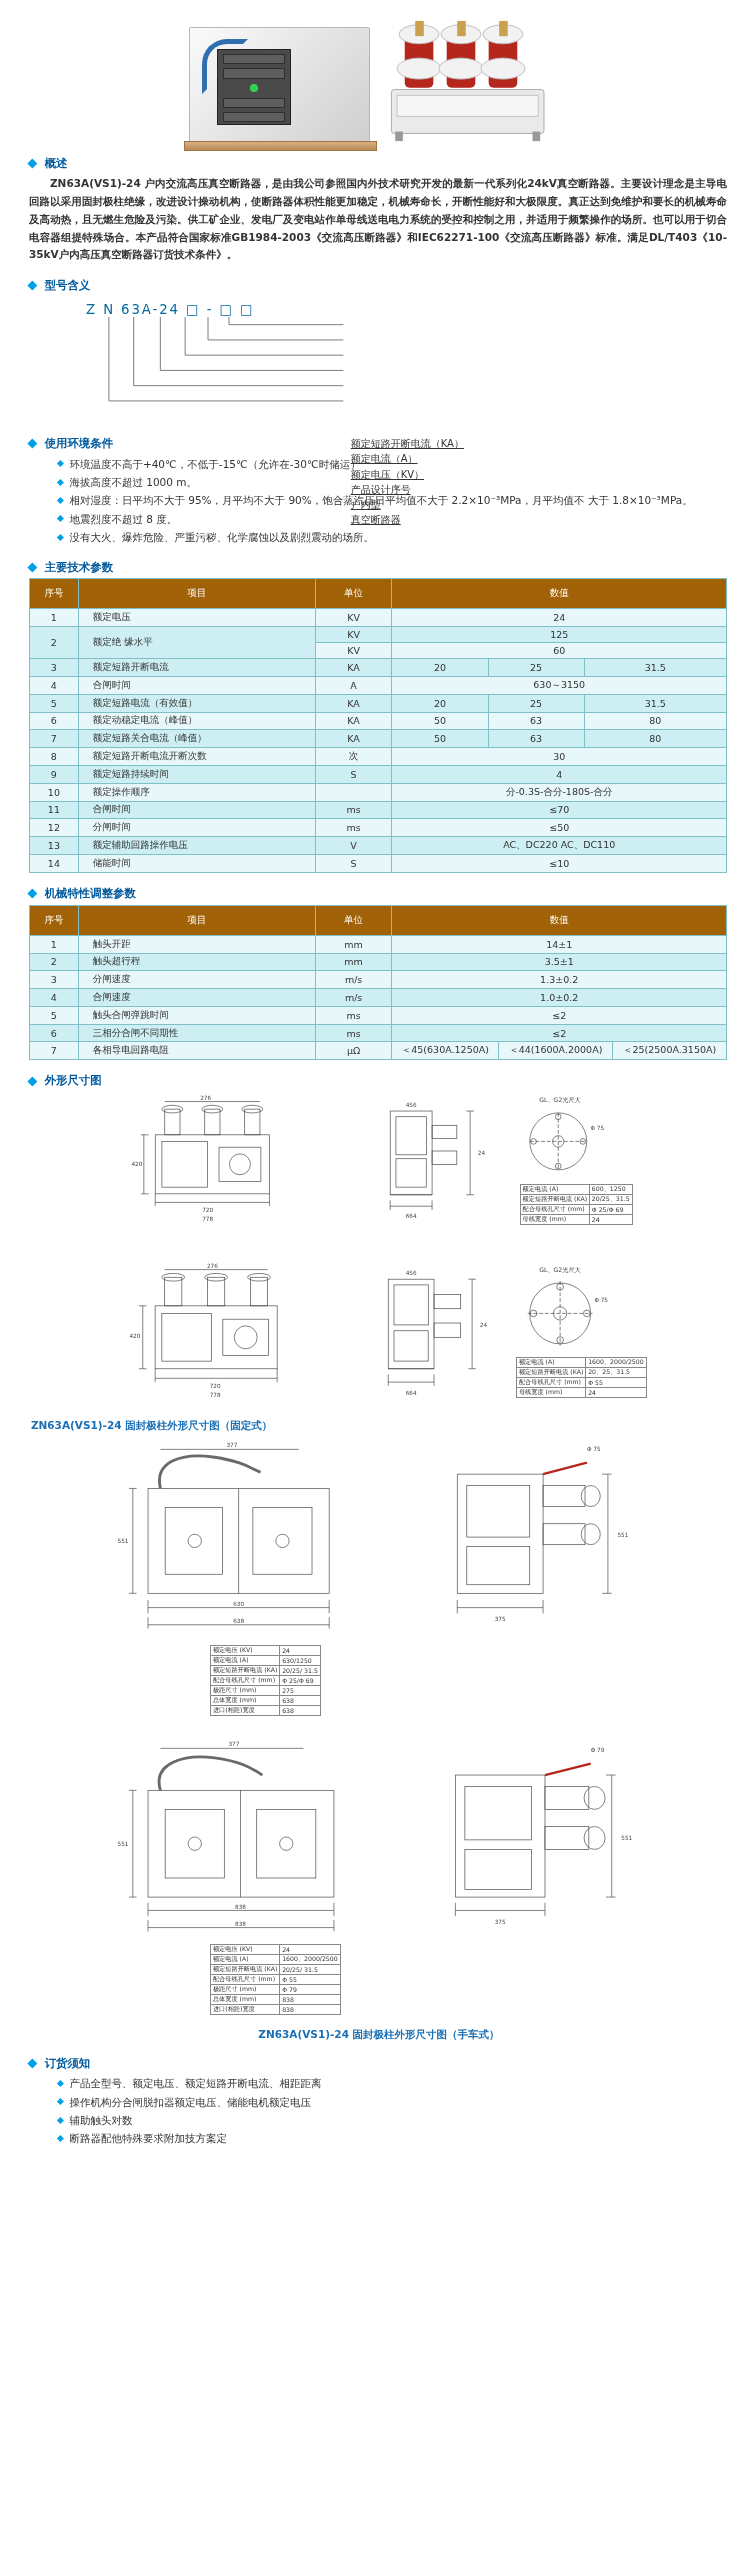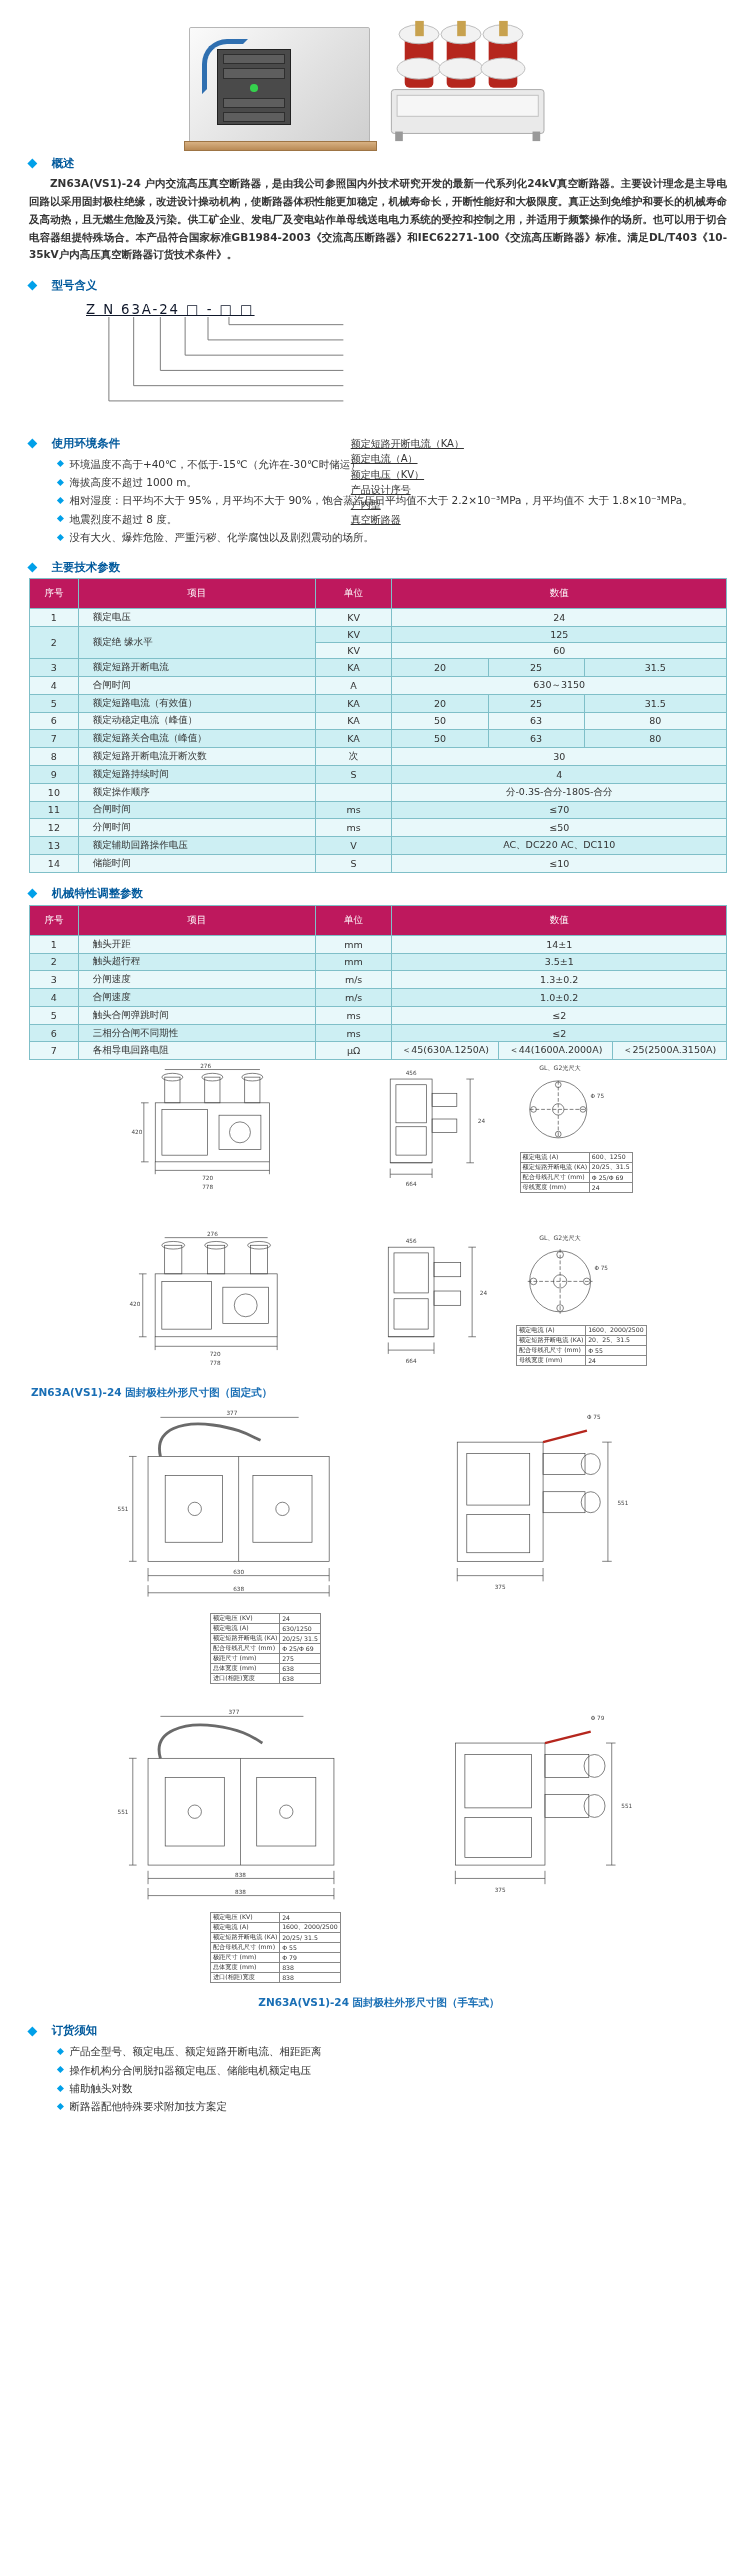--- a/index.html
+++ b/index.html
@@ -48,38 +48,38 @@
     border:1px solid #9d7444;
   }
   .hero-right { position: relative; width: 191px; height: 124px; }
 
   
   .sec-title {
     color: #00599c;
     font-size: 11.4px;
     font-weight: bold;
     margin: 13.3px 0 3.8px 0;
-    display:flex; align-items:center; gap:16px;
+    display:flex; align-items:center; gap:9px;
   }
   .sec-title .bullet {
     display:inline-block; width:6.7px; height:6.7px; background:#00a0e9; transform: rotate(45deg);
   }
   p.body-text {
     margin: 0 0 2.9px 0;
     line-height: 1.7;
     text-align: justify;
     text-indent: 2em;
     font-size: 10.5px;
     color: #333;
     font-weight: bold;
   }
 
   
   .model-box { padding: 5.7px 0 0 57px; position: relative; height: 126px; }
-  .model-code { font-size: 13.3px; letter-spacing: 1.9px; color:#0f172a;text-decoration:underline; }
+  .model-code { font-size: 13.3px; letter-spacing: 1.9px; color:#0369a1; }
   .model-lines { position:relative; margin-left: 5.7px; }
   .model-item {
     font-size: 10px; color:#333; position:absolute; white-space:nowrap;text-decoration:underline;
   }
 
   
   ul.dots { margin: 1.9px 0 0 0; padding-left: 29px; list-style: none; }
   ul.dots li {
     position: relative; line-height: 1.75; font-size: 10.5px; padding-left: 11.4px; color:#333;
   }
@@ -92,21 +92,21 @@
   table.spec {
     width: 100%; border-collapse: collapse; font-size: 9.5px; margin-top: 2.9px;
   }
   table.spec th, table.spec td {
     border: 1px solid #7fbfc8;
     text-align: center;
     padding: 1.9px 2.9px;
     height: 16px;
   }
   table.spec thead th {
-    background: #be185d; color:#fff; font-weight: normal; height: 30px;
+    background: #a16207; color:#fff; font-weight: normal; height: 30px;
   }
   table.spec tbody tr:nth-child(odd) td { background: #e8f8fa; }
   table.spec tbody tr:nth-child(even) td { background: #cdeff3; }
   table.spec td.left { text-align: left; padding-left: 14px; }
   .draw-row { display:flex; gap: 5.7px; justify-content: center; align-items: flex-start; }
   .sub-caption {
     color:#1a6fb5; font-size: 10.5px; margin: 13.3px 0 3.8px 1.9px; font-weight: bold;
   }
   .mini-table { border-collapse: collapse; font-size: 6.2px; }
   .mini-table td { border: 1px solid #888; padding: 0 1.9px; height: 9.5px; white-space: nowrap;}
@@ -371,20 +371,24 @@
           <td>7</td>
           <td class="left">各相导电回路电阻</td>
           <td>μΩ</td>
           <td>＜45(630A.1250A)</td>
           <td>＜44(1600A.2000A)</td>
           <td>＜25(2500A.3150A)</td>
         </tr>
     </tbody>
   </table>
 
+  <div class="sec-title">
+    <span class="bullet"></span>
+    <span>外形尺寸图</span>
+  </div>
 
   <div class="draw-row">
     <svg width="215" height="138" viewBox="0 0 225 145" style="font-size:11px">
       <g stroke="#444" fill="none" stroke-width="0.7">
         <rect x="45" y="45" width="120" height="62"></rect>
         <rect x="52" y="52" width="48" height="48"></rect>
         <rect x="112" y="58" width="44" height="36"></rect>
         <circle cx="134" cy="76" r="11"></circle>
         <rect x="55" y="18" width="16" height="27"></rect>
           <ellipse cx="63" cy="18" rx="11" ry="4"></ellipse>

